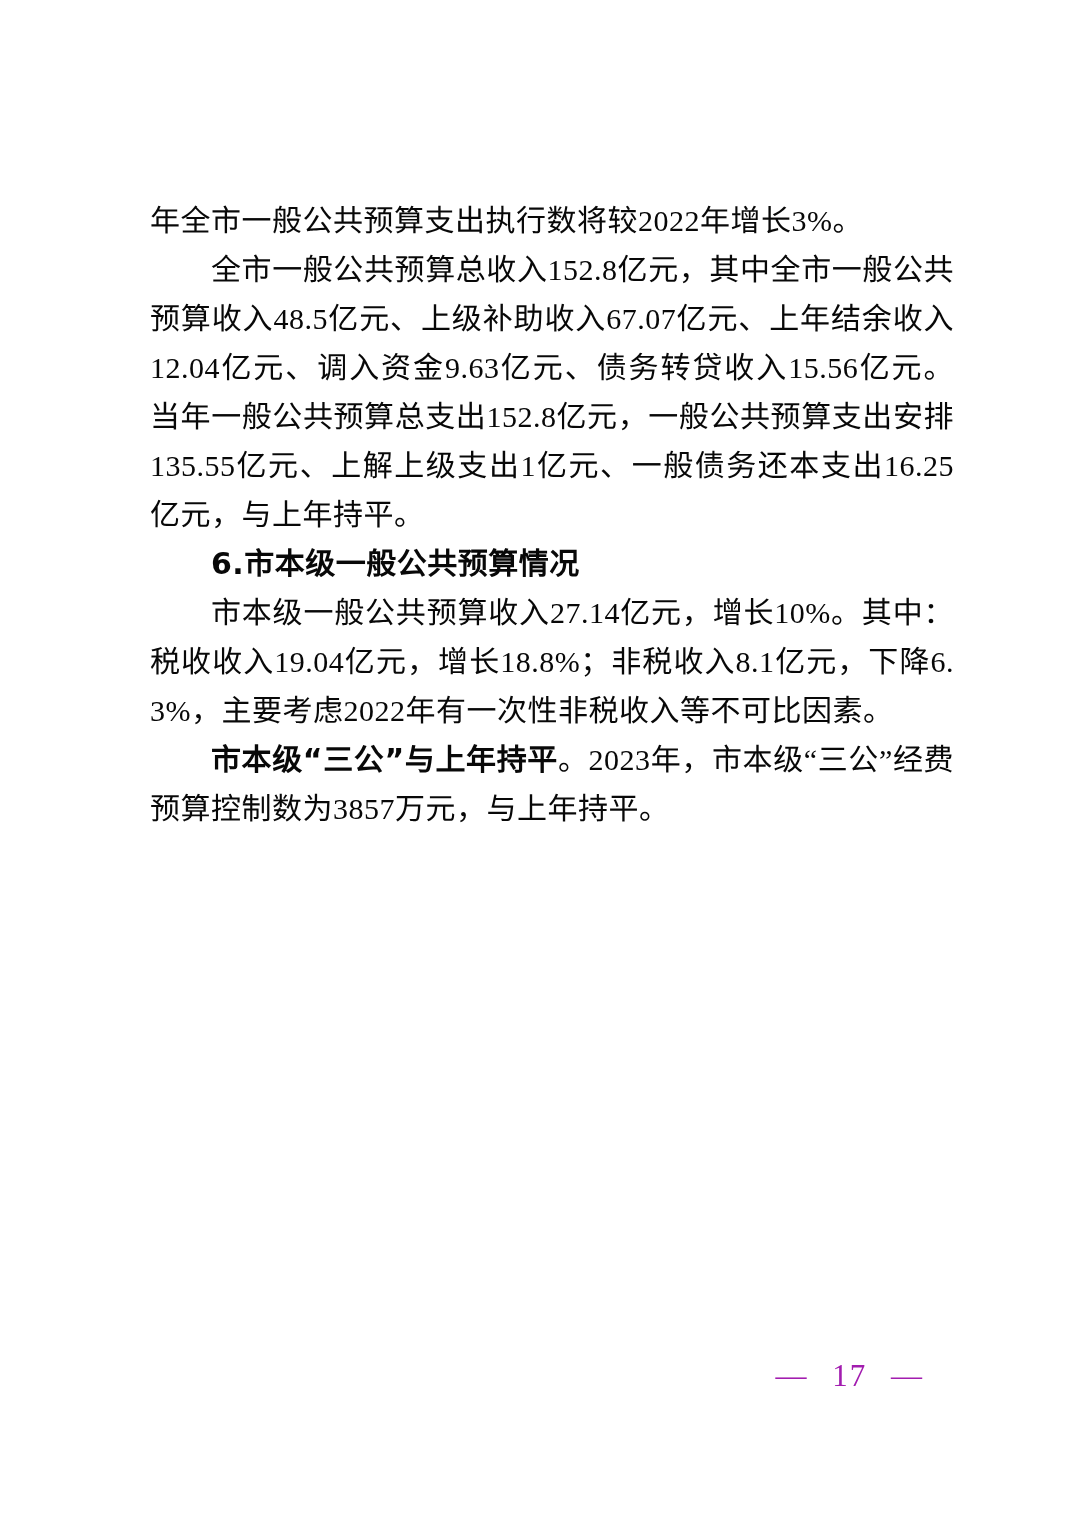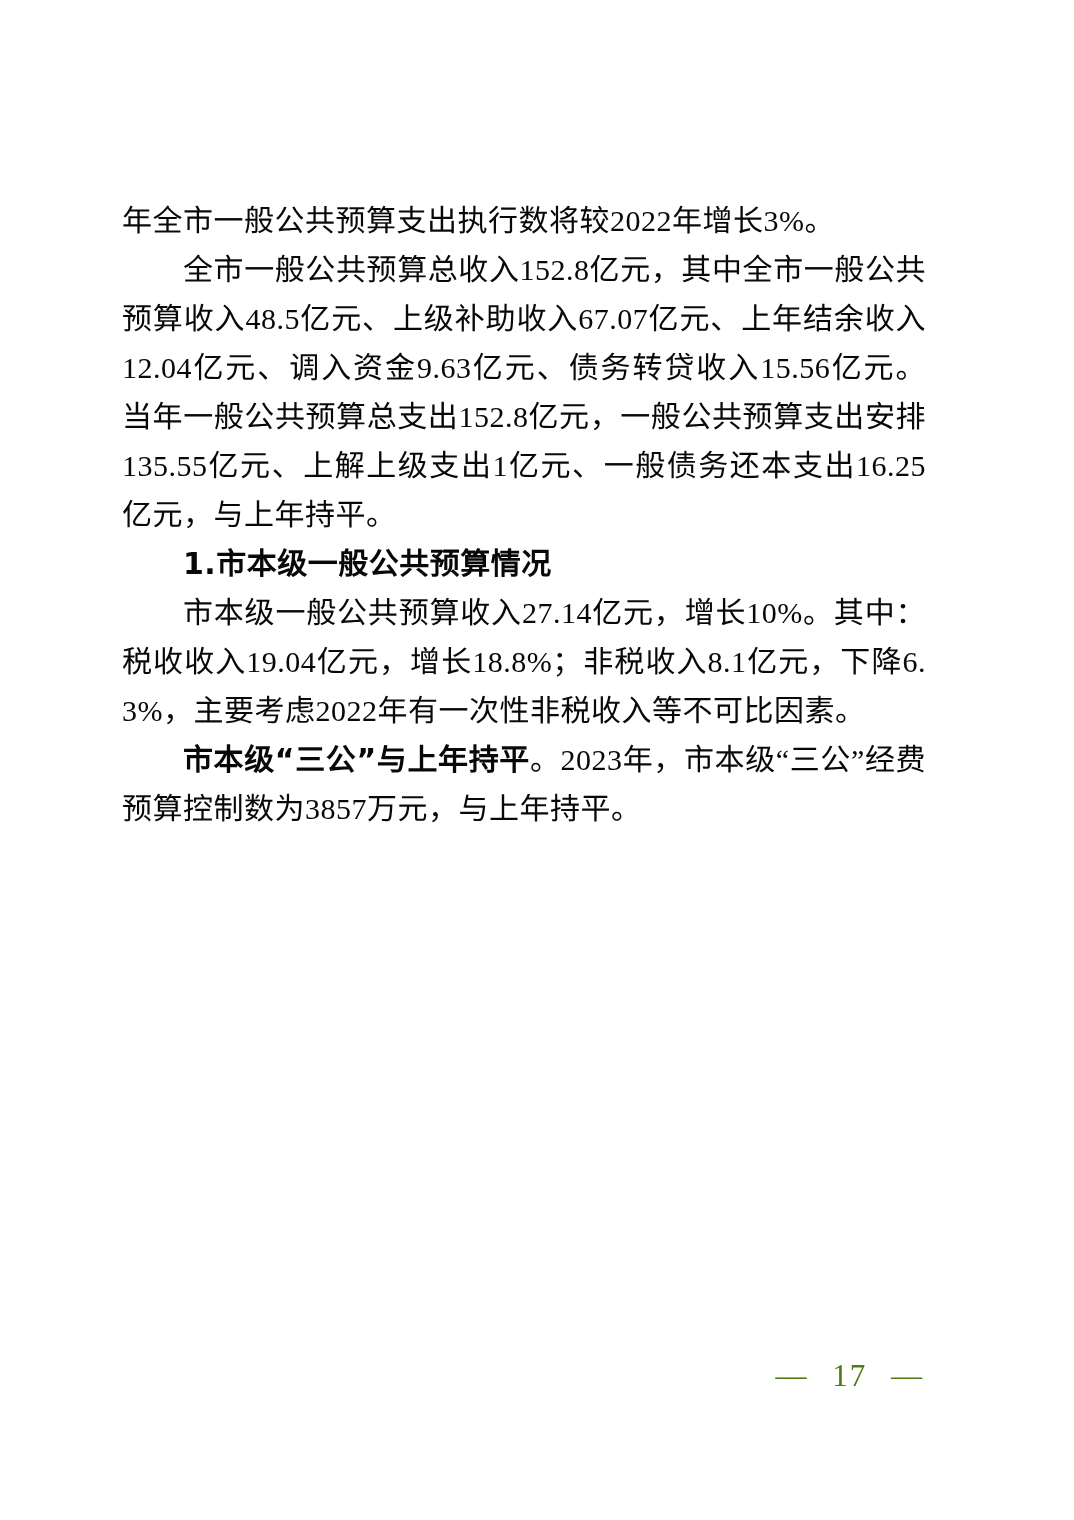--- a/index.html
+++ b/index.html
@@ -11,21 +11,21 @@
     position: relative;
     width: 1074px;
     height: 1520px;
     background: #ffffff;
     overflow: hidden;
     font-family: "Liberation Serif", "DejaVu Serif", serif;
     color: #080808;
   }
   .content {
     position: absolute;
-    left: 122px;
+    left: 150px;
     top: 196px;
     width: 804px;
   }
   p.para {
     margin: 0;
     font-size: 30px;
     line-height: 49px;
     text-align: justify;
     letter-spacing: 0.5px;
     word-break: break-all;
@@ -39,36 +39,36 @@
     font-family: "DejaVu Sans", "Liberation Sans", sans-serif;
   }
   .footer {
     position: absolute;
     top: 1356px;
     right: 150px;
     font-size: 31px;
     line-height: 40px;
     letter-spacing: 2px;
     word-spacing: 14px;
-    color: #4d7c0f;
+    color: #a21caf;
     font-family: "Liberation Serif", "DejaVu Serif", serif;
   }
 </style>
 </head>
 <body>
 
 <div class="page">
 
   <div class="content">
 
     <p class="para">年全市一般公共预算支出执行数将较2022年增长3%。</p>
 
     <p class="para indent">全市一般公共预算总收入152.8亿元，其中全市一般公共预算收入48.5亿元、上级补助收入67.07亿元、上年结余收入12.04亿元、调入资金9.63亿元、债务转贷收入15.56亿元。当年一般公共预算总支出152.8亿元，一般公共预算支出安排135.55亿元、上解上级支出1亿元、一般债务还本支出16.25亿元，与上年持平。</p>
 
-    <p class="para indent heading">1.市本级一般公共预算情况</p>
+    <p class="para indent heading">6.市本级一般公共预算情况</p>
 
 
     <p class="para indent">市本级一般公共预算收入27.14亿元，增长10%。其中：税收收入19.04亿元，增长18.8%；非税收入8.1亿元，下降6.3%，主要考虑2022年有一次性非税收入等不可比因素。</p>
 
 
 
     <p class="para indent"><span class="lead">市本级“三公”与上年持平</span><span>。2023年，市本级“三公”经费预算控制数为3857万元，与上年持平。</span></p>
 
   </div>
 

